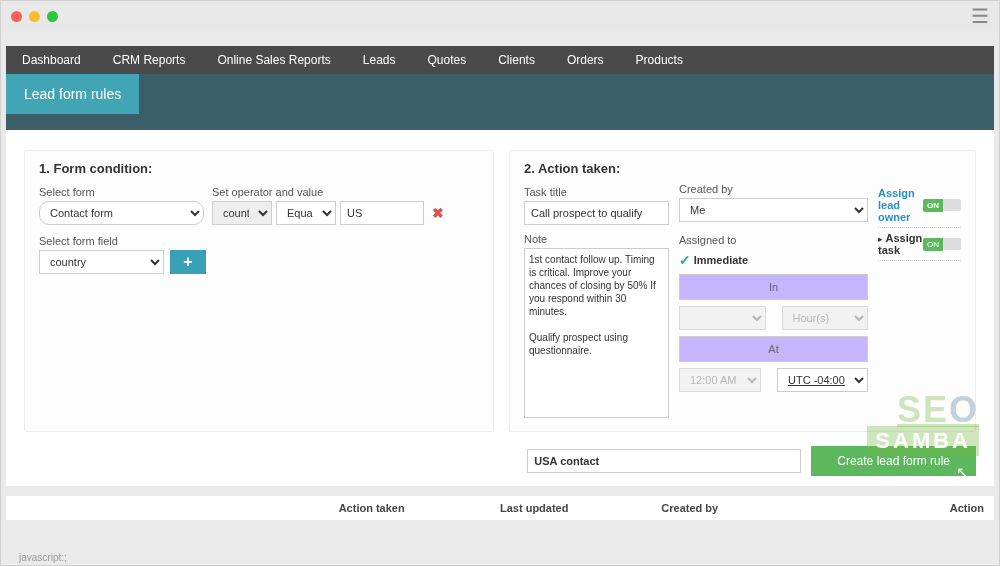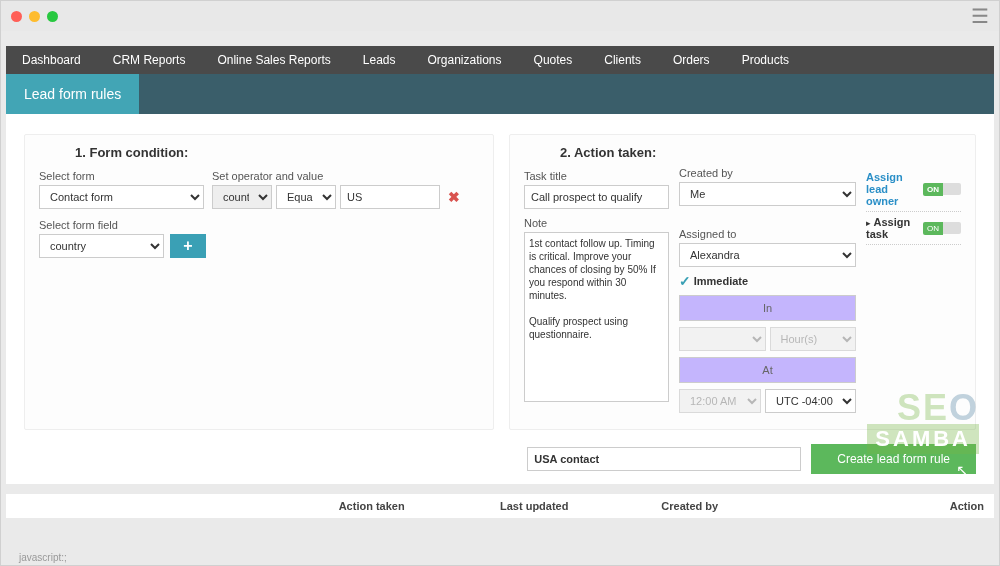--- a/index.html
+++ b/index.html
@@ -8,64 +8,64 @@
 .titlebar { height: 30px; background: #e8e8e8; display: flex; align-items: center; padding: 0 10px; }
 .traffic-lights { display: flex; gap: 7px; }
 .traffic-light { width: 11px; height: 11px; border-radius: 50%; }
 .tl-red { background: #ff5f57; }
 .tl-yellow { background: #febc2e; }
 .tl-green { background: #28c840; }
 .hamburger { margin-left: auto; font-size: 20px; color: #888; cursor: pointer; }
 .navbar { background: #4a4a4a; height: 28px; display: flex; align-items: stretch; margin: 15px 5px 0 5px; }
 .nav-item { color: #fff; padding: 0 16px; display: flex; align-items: center; font-size: 12px; cursor: pointer; }
 .nav-item.active { background: #6a6a6a; }
-.subheader { margin: 0 5px; background: #3a5e6a; height: 40px; display: flex; align-items: flex-start; }
+.subheader { margin: 0 5px; background: #3a5e6a; height: 56px; display: flex; align-items: flex-start; }
 .subheader-tab { background: #42a5b5; color: #fff; padding: 12px 18px; font-size: 14px; }
 .content-area { margin: 0 5px; background: #fff; padding: 20px 18px 10px 18px; position: relative; }
 .columns { display: flex; gap: 15px; }
 .col-left { flex: 0 0 470px; background: #fdfdfd; border: 1px solid #eee; padding: 10px 14px; border-radius: 2px; }
 .col-right { flex: 1; background: #fdfdfd; border: 1px solid #eee; padding: 10px 14px; border-radius: 2px; display: flex; gap: 10px; }
-.section-title { font-weight: bold; font-size: 13px; margin-bottom: 10px; margin-left: 36px; }
+.section-title { font-weight: bold; font-size: 13px; margin-bottom: 10px; }
 .field-label { font-size: 11px; color: #555; margin-bottom: 3px; display: block; }
 .row { display: flex; gap: 8px; margin-bottom: 10px; align-items: flex-end; }
 select, input[type="text"], textarea { border: 1px solid #ccc; background: #fff; padding: 4px 6px; font-size: 11px; font-family: Arial; color: #333; }
 select { height: 24px; }
 input[type="text"] { height: 24px; }
-.select-form { width: 165px; }
+.select-form { width: 165px; border-radius: 10px; }
 .op-field { width: 60px; background: #eee; }
 .op-operator { width: 60px; }
-.op-value { width: 100px; }
+.op-value { width: 84px; }
 .remove-x { color: #d9534f; font-weight: bold; font-size: 14px; cursor: pointer; padding: 0 4px; align-self: center; }
 .select-field { width: 125px; }
 .add-btn { background: #3aa0b5; border: none; width: 36px; height: 24px; cursor: pointer; display: flex; align-items: center; justify-content: center; }
 .add-btn::before { content: "+"; color: #fff; font-size: 16px; font-weight: bold; }
 .action-left { flex: 0 0 145px; }
 .action-mid { flex: 0 0 145px; }
 .action-right { flex: 1; font-size: 11px; }
 .task-title-input { width: 100%; }
 .created-by { width: 100%; }
 .note-area { width: 100%; height: 170px; resize: none; font-size: 10px; line-height: 1.3; padding: 4px; }
 .assigned-to { width: 100%; }
 .immediate-wrap { display: flex; align-items: center; gap: 3px; margin: 6px 0; font-size: 11px; font-weight: bold; }
 .check { color: #3aa0b5; font-size: 14px; }
 .grey-btn { background: #c4b5fd; border: 1px solid #ccc; width: 100%; height: 26px; text-align: center; font-size: 11px; color: #666; margin-bottom: 6px; display: flex; align-items: center; justify-content: center; }
-.time-row { display: flex; gap: 4px; margin-bottom: 6px; align-items: center; }
+.time-row { display: flex; gap: 16px; margin-bottom: 6px; align-items: center; }
 .time-sel { flex: 1; background: #eee; color: #999; }
 .side-option { display: flex; align-items: center; justify-content: space-between; padding: 4px 0; border-bottom: 1px dotted #ccc; font-size: 11px; }
 .side-option.active-link { color: #2a8fc7; font-weight: bold; }
 .toggle { display: inline-flex; align-items: center; }
 .toggle-on { background: #5cb85c; color: #fff; font-size: 8px; padding: 2px 4px; border-radius: 2px 0 0 2px; }
 .toggle-slider { background: #ddd; width: 18px; height: 12px; border-radius: 0 2px 2px 0; }
 .triangle { font-size: 9px; margin-right: 3px; }
 .bottom-row { display: flex; gap: 10px; margin-top: 14px; justify-content: flex-end; align-items: center; }
 .rule-name-input { width: 274px; height: 30px; border: 1px solid #5bc0de; padding: 0 8px; font-weight: bold; }
 .create-btn { background: #5cb85c; color: #fff; border: none; height: 30px; padding: 0 26px; font-size: 12px; cursor: pointer; position: relative; }
 .create-btn .cursor-icon { position: absolute; right: 8px; bottom: -4px; font-size: 14px; color: #fff; }
 .watermark { position: absolute; right: 15px; bottom: 30px; text-align: right; pointer-events: none; }
-.watermark .seo { font-size: 36px; font-weight: bold; color: rgba(118,180,70,0.35); letter-spacing: 2px; line-height: 0.9; }
+.watermark .seo { font-size: 36px; font-weight: bold; color: rgba(118,180,70,0.35); letter-spacing: 2px; line-height: 0.9; text-decoration: underline; }
 .watermark .seo .o { color: rgba(80,130,160,0.35); }
 .watermark .samba { font-size: 22px; font-weight: bold; background: rgba(118,180,70,0.35); color: #fff; padding: 2px 8px; letter-spacing: 3px; display: inline-block; }
 .table-header { display: flex; margin: 10px 5px 0 5px; background: #fff; padding: 6px 10px; font-size: 11px; color: #444; font-weight: bold; }
 .th { flex: 1; }
 .status-line { position: absolute; bottom: 2px; left: 18px; font-size: 10px; color: #999; }
 </style>
 </head>
 <body>
 
 <div class="window-frame">
@@ -76,21 +76,20 @@
       <div class="traffic-light tl-green"></div>
     </div>
     <div class="hamburger">☰</div>
   </div>
 
   <div class="navbar">
     <div class="nav-item">Dashboard</div>
     <div class="nav-item">CRM Reports</div>
     <div class="nav-item">Online Sales Reports</div>
     <div class="nav-item">Leads</div>
-    <div class="nav-item">Organizations</div>
     <div class="nav-item">Quotes</div>
     <div class="nav-item">Clients</div>
     <div class="nav-item">Orders</div>
     <div class="nav-item">Products</div>
   </div>
 
   <div class="subheader">
     <div class="subheader-tab">Lead form rules</div>
   </div>
 
@@ -134,35 +133,34 @@
           <input type="text" class="task-title-input" value="Call prospect to qualify" style="">
           <label class="field-label" style="margin-top:8px;">Note</label>
           <textarea class="note-area" style="">1st contact follow up. Timing is critical. Improve your chances of closing by 50% If you respond within 30 minutes.
 
 Qualify prospect using questionnaire.</textarea>
         </div>
         <div class="action-mid">
           <div style="height:22px;"></div>
           <label class="field-label">Created by</label>
           <select class="created-by"><option>Me</option></select>
-          <label class="field-label" style="margin-top:22px;">Assigned to</label>
-          <select class="assigned-to"><option>Alexandra</option></select>
+          <label class="field-label" style="margin-top:12px;">Assigned to</label>
           <div class="immediate-wrap">
             <span class="check">✓</span>
             <span>Immediate</span>
           </div>
           <div class="grey-btn">In</div>
           <div class="time-row">
             <select class="time-sel" disabled=""><option></option></select>
             <select class="time-sel" disabled=""><option>Hour(s)</option></select>
           </div>
           <div class="grey-btn">At</div>
           <div class="time-row">
             <select class="time-sel" disabled=""><option>12:00 AM</option></select>
-            <select class="time-sel" style="background:#fff;color:#333;"><option>UTC -04:00</option></select>
+            <select class="time-sel" style="background:#fff;color:#333;text-decoration:underline;"><option>UTC -04:00</option></select>
           </div>
         </div>
         <div class="action-right">
           <div style="height:22px;"></div>
           <div class="side-option active-link">
             <span>Assign lead owner</span>
             <span class="toggle">
               <span class="toggle-on">ON</span>
                 <span class="toggle-slider"></span>
             </span>

